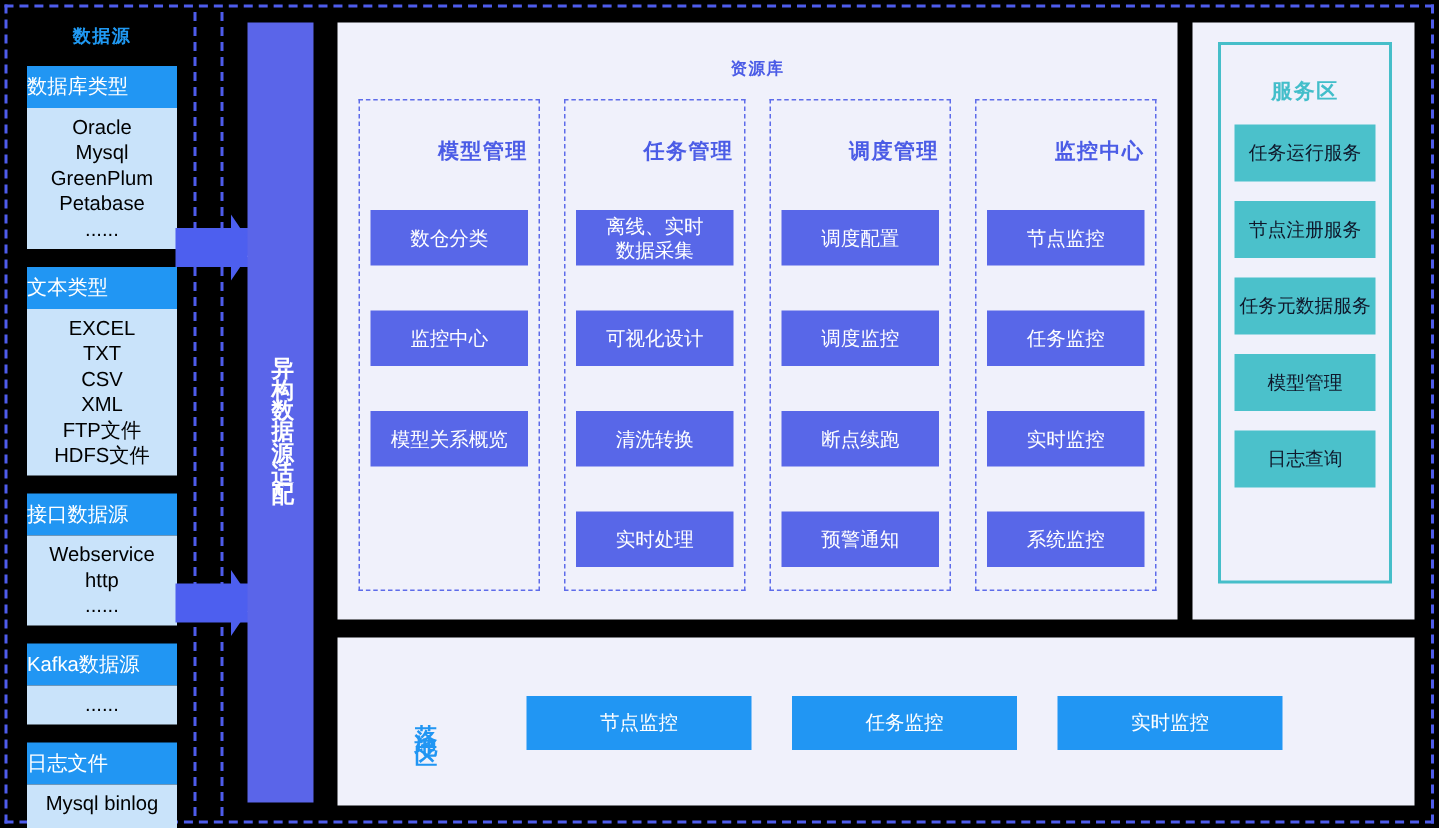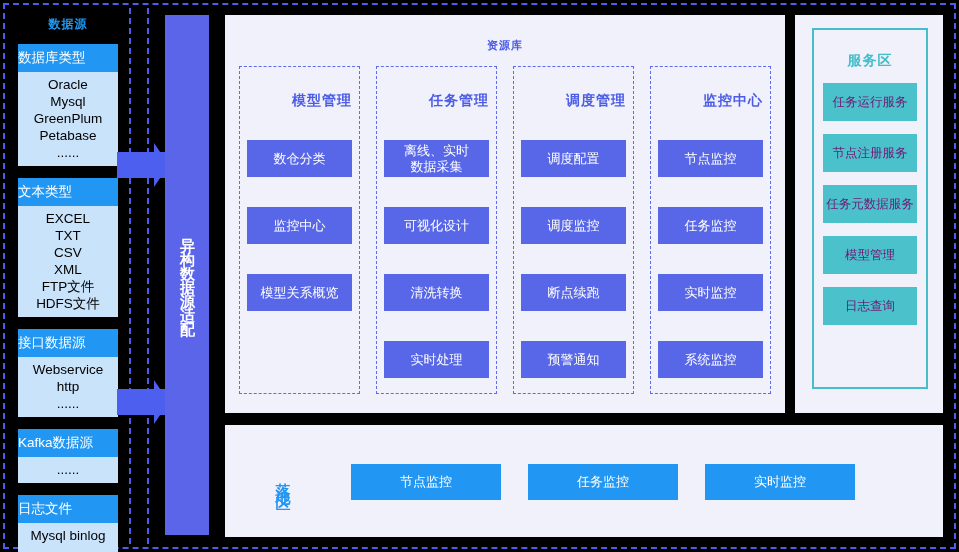--- a/index.html
+++ b/index.html
@@ -58,21 +58,21 @@
   .landing-btns{position:absolute;left:126px;top:39px;display:flex;gap:27px;}
   .lbtn{width:150px;height:36px;background:#2196F3;color:#fff;font-size:13px;
         display:flex;align-items:center;justify-content:center;}
 
   
   .services{position:absolute;left:795px;top:15px;width:148px;height:398px;background:#F0F1FB;}
   .services-box{position:absolute;left:17px;top:13px;width:112px;height:357px;
                 border:2px solid #46BEC9;display:flex;flex-direction:column;align-items:center;}
   .services-title{color:#43BECA;font-weight:bold;font-size:14px;margin-top:22px;
                   letter-spacing:1px;}
-  .sbtn{width:94px;height:38px;margin-top:13px;background:#4BC1CB;color:#701a75;
+  .sbtn{width:94px;height:38px;margin-top:13px;background:#4BC1CB;color:#0f172a;
         font-size:12.5px;display:flex;align-items:center;justify-content:center;}
   .sbtn:first-of-type{margin-top:16px;}
 </style>
 </head>
 <body>
 
 <div class="outer-frame"></div>
 <div class="vdash vdash1"></div>
 <div class="vdash vdash2"></div>
 

